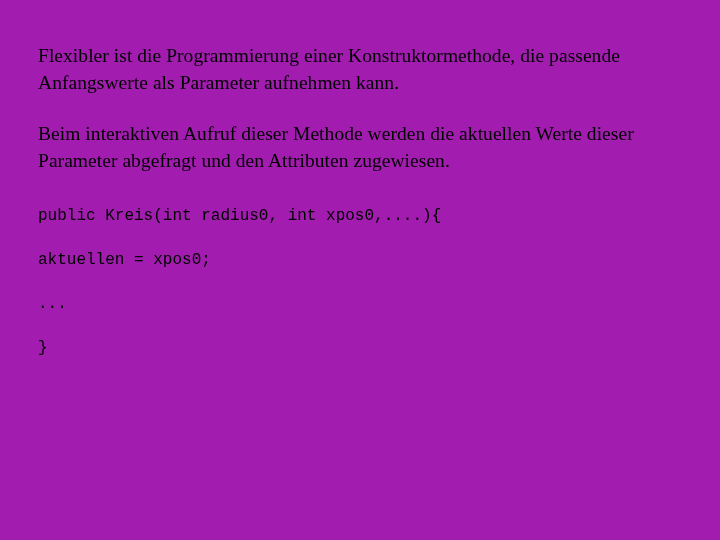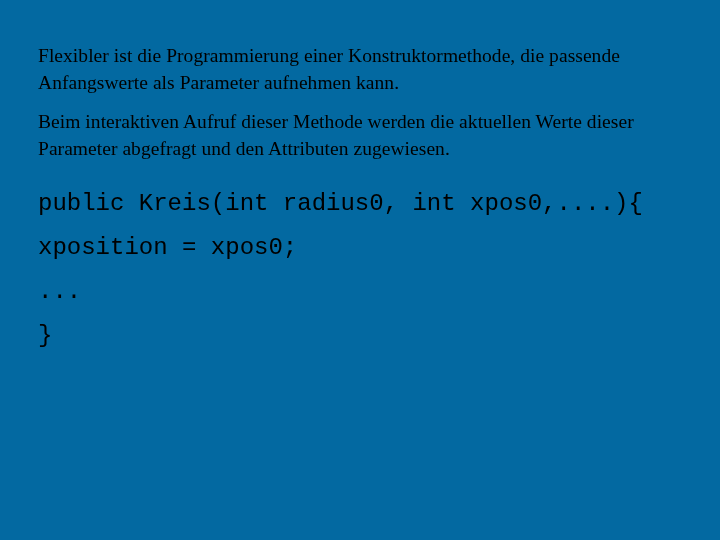--- a/index.html
+++ b/index.html
@@ -9,62 +9,62 @@
   body {
     width: 720px;
     height: 540px;
     background: #ffffff;
     overflow: hidden;
   }
   #slide {
     position: relative;
     width: 720px;
     height: 540px;
-    background: #0369a1;
+    background: #a21caf;
     box-sizing: border-box;
     padding: 38px 30px 4px 38px;
   }
   .prose {
     font-family: "Liberation Serif", "DejaVu Serif", serif;
     font-size: 19.5px;
     line-height: 27px;
     color: #000000;
     letter-spacing: 0.05px;
     margin: 0;
     max-width: 652px;
     text-align: left;
   }
   .prose.first {
     margin-top: 4px;
   }
   .prose.second {
-    margin-top: 12px;
+    margin-top: 24px;
   }
   .code-block {
     margin-top: 20px;
   }
   .code-line {
     font-family: "Liberation Mono", "DejaVu Sans Mono", monospace;
-    font-size: 24px;
+    font-size: 16px;
     line-height: 44px;
     color: #000000;
     white-space: pre;
     margin: 0;
     letter-spacing: 0px;
   }
 </style>
 </head>
 <body>
 
 <div id="slide">
 
   <p class="prose first">Flexibler ist die Programmierung einer Konstruktormethode, die passende Anfangswerte als Parameter aufnehmen kann.</p>
 
   <p class="prose second">Beim interaktiven Aufruf dieser Methode werden die aktuellen Werte dieser Parameter abgefragt und den Attributen zugewiesen.</p>
 
   <div class="code-block">
     <div class="code-line">public Kreis(int radius0, int xpos0,....){</div>
-    <div class="code-line">xposition = xpos0;</div>
+    <div class="code-line">aktuellen = xpos0;</div>
     <div class="code-line">...</div>
     <div class="code-line">}</div>
   </div>
 
 </div>
 
 </body></html>

